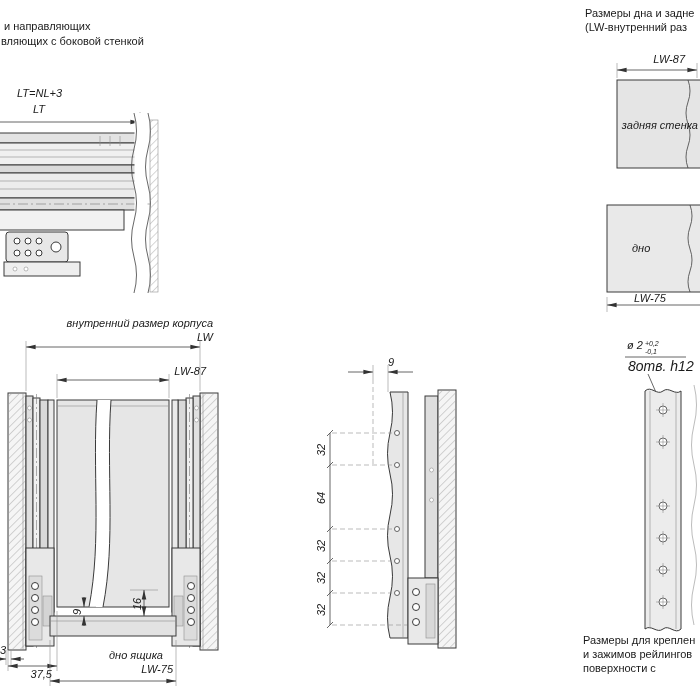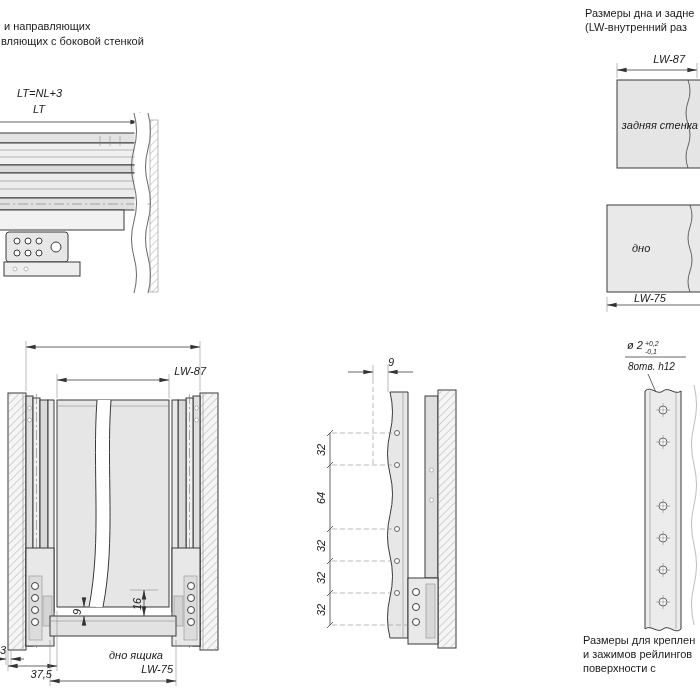--- a/index.html
+++ b/index.html
@@ -4,21 +4,21 @@
 <style>
   html,body{margin:0;padding:0;background:#fff;}
   #stage{position:relative;width:700px;height:700px;background:#fff;overflow:hidden;
          font-family:"Liberation Sans",sans-serif;}
   svg{position:absolute;left:0;top:0;}
   .lbl{position:absolute;font-family:"Liberation Sans",sans-serif;font-size:11px;color:#1a1a1a;
        white-space:nowrap;line-height:13px;z-index:2;}
   .it{font-style:italic;}
   .ctr{text-align:right;}
   .vt{transform:rotate(-90deg);transform-origin:0 0;}
-  .small{font-size:10px;}
+  .small{font-size:14px;}
   .tolstack{display:inline-flex;flex-direction:column;font-size:7px;line-height:7.5px;
             vertical-align:3px;margin-left:2px;font-style:italic;}
   
   .s{stroke:#3a3a3a;stroke-width:1;}
   .t{stroke:#8f8f8f;stroke-width:.6;}
   .d{stroke:#404040;stroke-width:.8;}
   .dash{stroke-dasharray:5 3;}
   .cl{stroke:#777;stroke-width:.6;stroke-dasharray:10 3 2 3;}
 </style>
 </head>
@@ -237,20 +237,22 @@
 <div class="lbl it" style="left:17px;top:87px">LT=NL+3</div>
 <div class="lbl it" style="left:33px;top:103px">LT</div>
 
 <div class="lbl" style="left:585px;top:7px">Размеры дна и задне</div>
 <div class="lbl" style="left:585px;top:21px">(LW-внутренний раз</div>
 <div class="lbl it ctr" style="left:630px;top:53px;width:55px">LW-87</div>
 <div class="lbl it ctr" style="left:618px;top:119px;width:80px">задняя стенка</div>
 <div class="lbl it" style="left:632px;top:242px">дно</div>
 <div class="lbl it" style="left:634px;top:292px">LW-75</div>
 
+<div class="lbl it ctr" style="left:13px;top:317px;width:200px">внутренний размер корпуса</div>
+<div class="lbl it ctr" style="left:13px;top:331px;width:200px">LW</div>
 <div class="lbl it ctr" style="left:20px;top:365px;width:186px">LW-87</div>
 <div class="lbl it vt" style="left:71px;top:615px">9</div>
 <div class="lbl it vt" style="left:131px;top:610px">16</div>
 <div class="lbl it" style="left:0px;top:644px">3</div>
 <div class="lbl it ctr" style="left:14px;top:668px;width:38px">37,5</div>
 <div class="lbl it ctr" style="left:43px;top:649px;width:120px">дно ящика</div>
 <div class="lbl it ctr" style="left:53px;top:663px;width:120px">LW-75</div>
 
 <div class="lbl it ctr" style="left:366px;top:356px;width:28px">9</div>
 <div class="lbl it vt" style="left:315px;top:456px">32</div>

